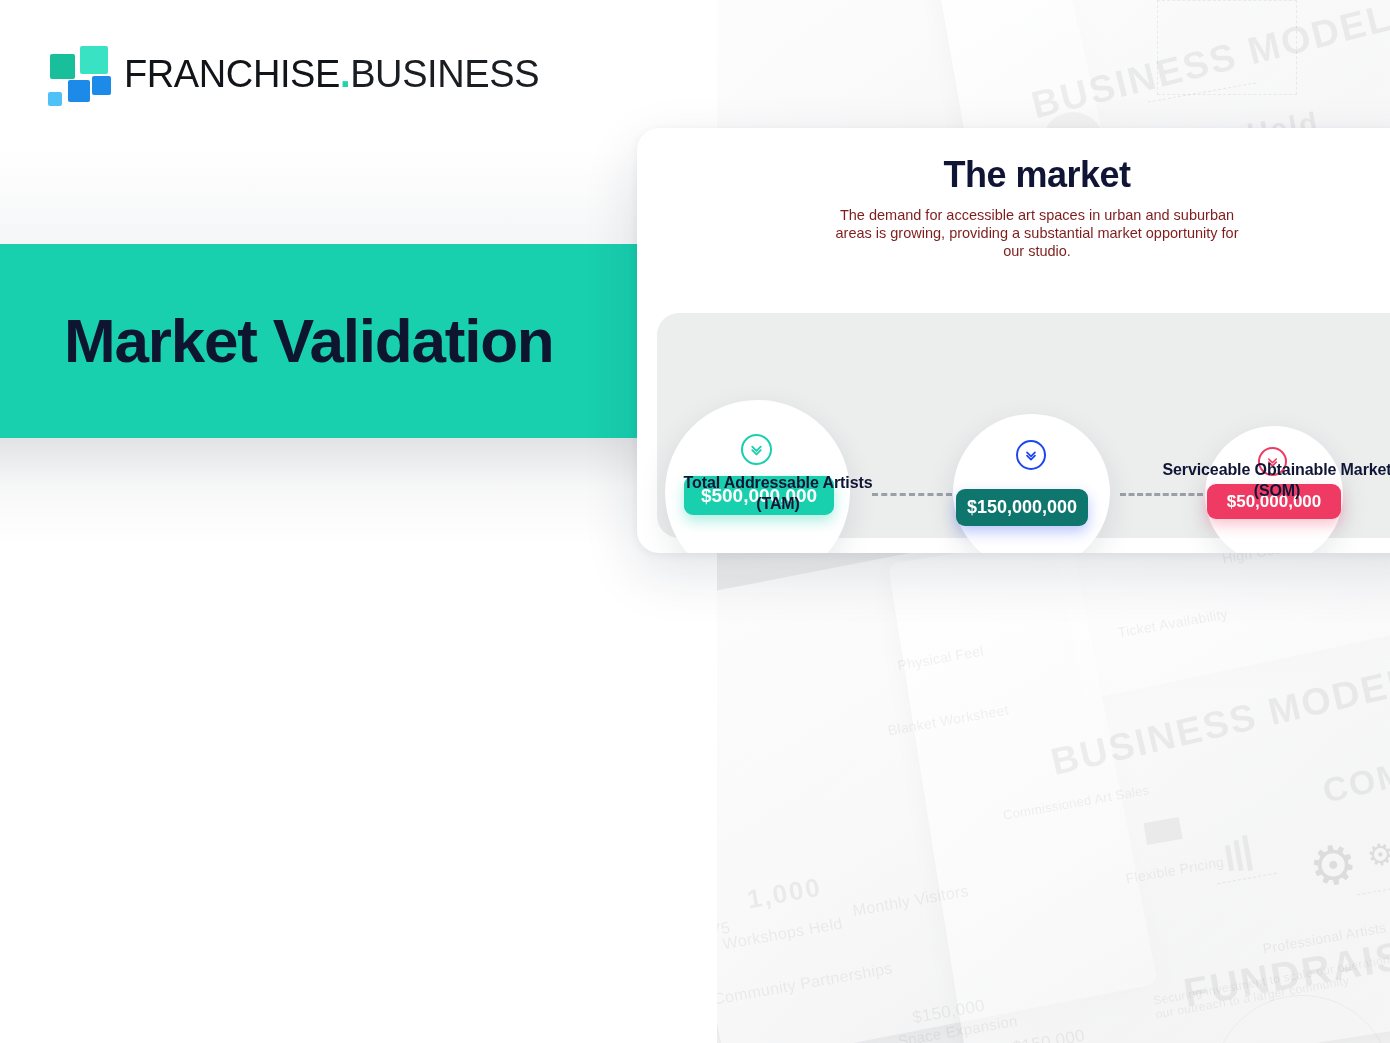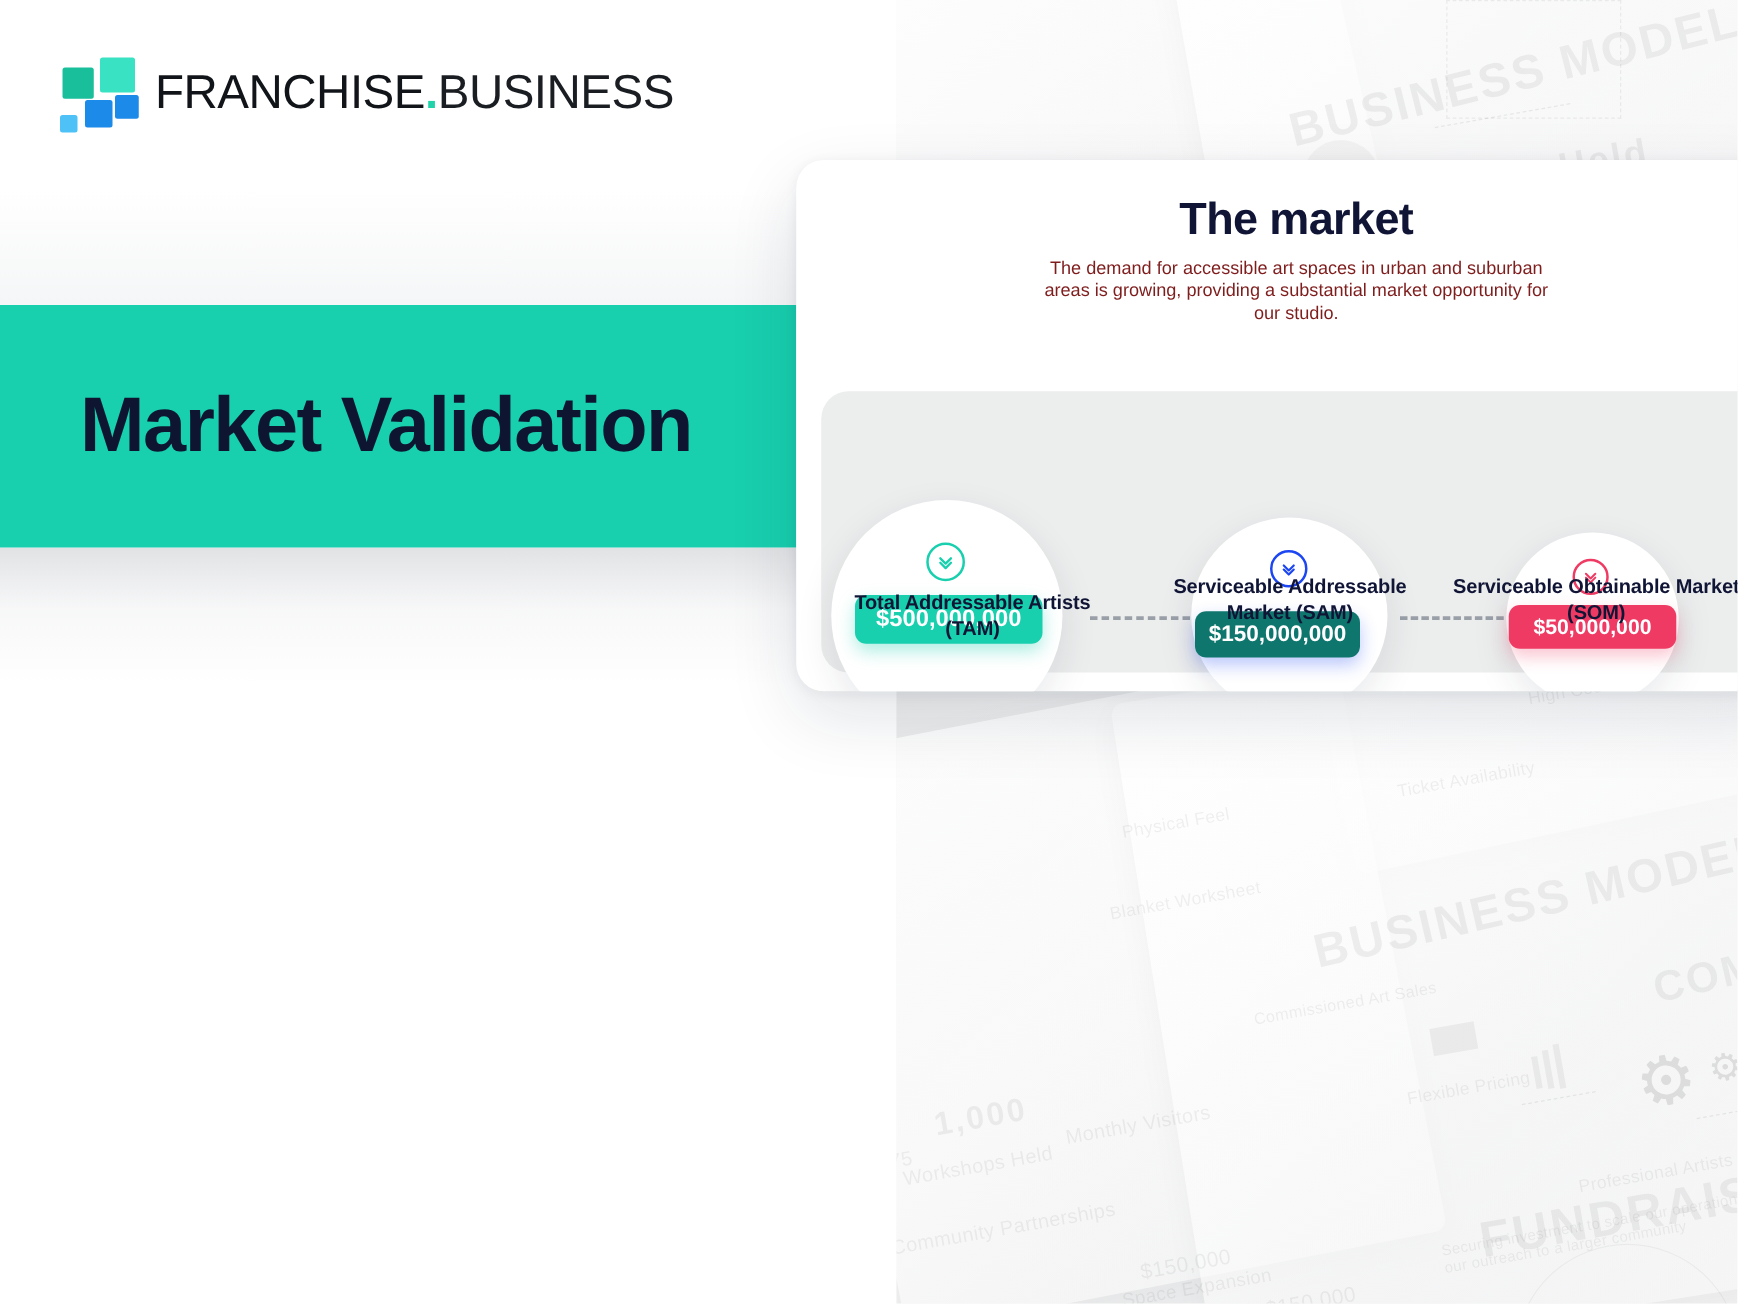--- a/index.html
+++ b/index.html
@@ -386,16 +386,15 @@
         </svg>
     </div>
 
     <div class="pill pill-tam">$500,000,000</div>
     <div class="pill pill-sam">$150,000,000</div>
     <div class="pill pill-som">$50,000,000</div>
   </div>
 
   <div class="labels">
     <div class="mk-label lab-tam">Total Addressable Artists (TAM)</div>
-    <div class="mk-label lab-sam">Serviceable Addressable Market (SAM)</div>
     <div class="mk-label lab-som">Serviceable Obtainable Market (SOM)</div>
   </div>
 </div>
 
 </body></html>

